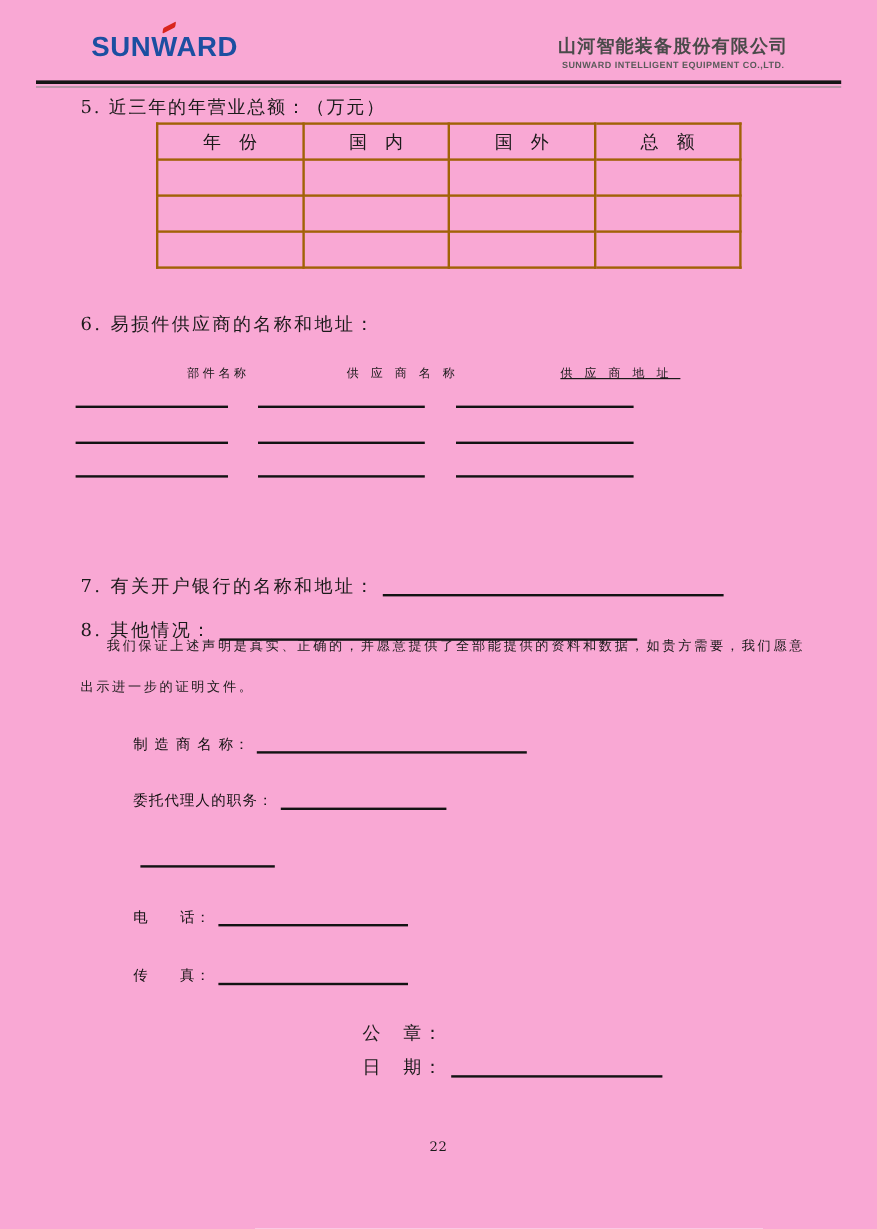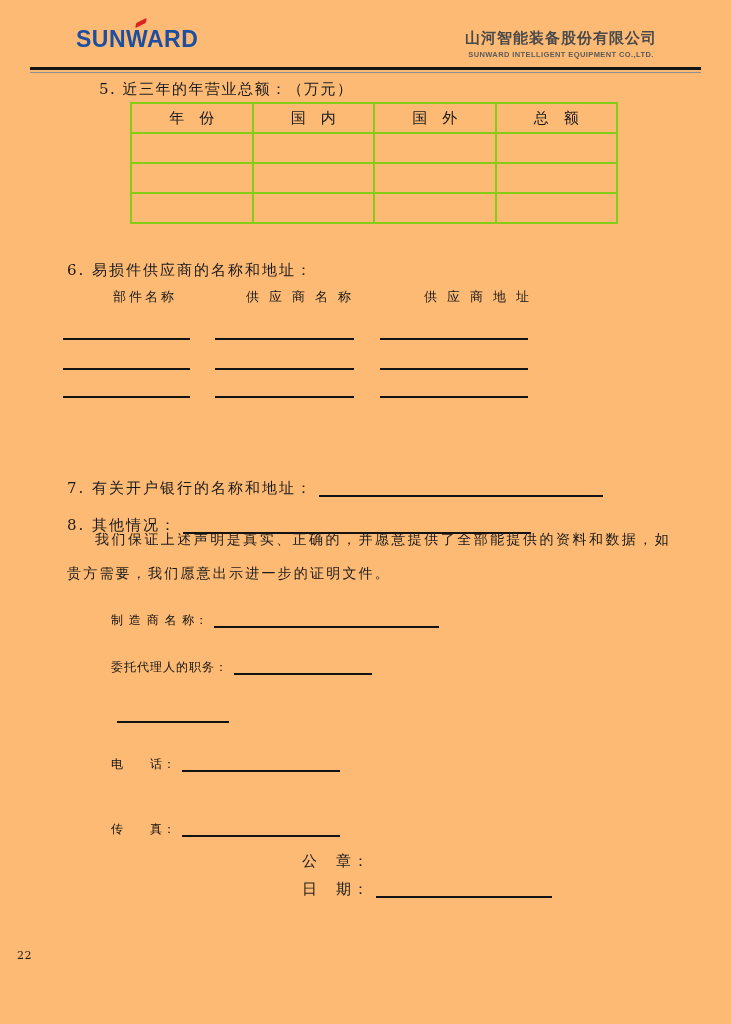--- a/index.html
+++ b/index.html
@@ -1,17 +1,17 @@
 <!DOCTYPE html>
 <html><head>
 <meta charset="utf-8">
 <style>
   html,body { margin:0; padding:0; background:#ffffff; }
   .page {
-    position:relative; width:731px; height:1024px; background:#fdba74;
+    position:relative; width:731px; height:1024px; background:#f9a8d4;
     font-family:"DejaVu Serif","Liberation Serif",serif; color:#1a1a1a;
     overflow:hidden;
   }
   
   .logo {
     position:absolute; left:76px; top:26px; height:34px;
     font-family:"Liberation Sans","DejaVu Sans",sans-serif;
     font-weight:bold; font-size:23px; letter-spacing:0.5px;
     color:#1c4fa1;
   }
@@ -27,61 +27,61 @@
   }
   .company-en {
     margin-top:2px; font-family:"Liberation Sans",sans-serif;
     font-size:7.5px; letter-spacing:0.4px; color:#5a5a5a; font-weight:bold;
   }
   .header-rule {
     position:absolute; left:30px; top:67px; width:671px; height:2px;
     border-top:3px solid #151515; border-bottom:1px solid #8f8f8f;
   }
   
-  .s5-title { position:absolute; left:67px; top:80px; font-size:15px; letter-spacing:1.5px;margin-left:32px; }
+  .s5-title { position:absolute; left:67px; top:80px; font-size:15px; letter-spacing:1.5px; }
   table.rev {
     position:absolute; left:130px; top:102px; width:488px;
     border-collapse:collapse; table-layout:fixed;
   }
   table.rev th, table.rev td {
-    border:2px solid #84cc16; height:28px; font-size:15px; font-weight:normal;
+    border:2px solid #a16207; height:28px; font-size:15px; font-weight:normal;
     text-align:center; padding:0;
   }
   
   .s6-title { position:absolute; left:67px; top:261px; font-size:15px; letter-spacing:2px; }
-  .s6-col { position:absolute; top:288px; font-size:13px; }
+  .s6-col { position:absolute; top:304px; font-size:10px;margin-left:43px; }
   .s6-col.c1 { left:113px; letter-spacing:3px; }
   .s6-col.c2 { left:246px; letter-spacing:10px; }
-  .s6-col.c3 { left:424px; letter-spacing:10px; }
+  .s6-col.c3 { left:424px; letter-spacing:10px;text-decoration:underline; }
   .bl { position:absolute; height:0; border-top:2px solid #131313; }
   
   .inline-row { position:absolute; font-size:15px; letter-spacing:2px; white-space:nowrap; }
   .fill {
     display:inline-block; border-bottom:2px solid #131313; height:14px;
     vertical-align:-4px; margin-left:6px;
   }
   .decl {
     position:absolute; left:67px; top:522px; width:604px;
-    font-size:14px; line-height:34px; letter-spacing:2.2px;
+    font-size:11px; line-height:34px; letter-spacing:2.2px;
     text-indent:2em; text-align:justify;
   }
   
   .sig {
     position:absolute; left:111px; font-size:12px; font-weight:normal;
     font-family:"DejaVu Sans","Liberation Sans",sans-serif;
     letter-spacing:1px; white-space:nowrap; color:#111;
   }
   .sig .fill { border-bottom-width:2px; vertical-align:-4px; height:15px; }
   .plain-row {
     position:absolute; left:302px; font-size:15px; letter-spacing:2px; white-space:nowrap;
   }
   
   .pageno {
-    position:absolute; left:0; right:0; top:949px; text-align:left;
-    font-size:11px; letter-spacing:0.5px;margin-left:17px;
+    position:absolute; left:0; right:0; top:949px; text-align:center;
+    font-size:11px; letter-spacing:0.5px;
   }
 </style>
 </head>
 <body>
 
 <div class="page">
 
   <div class="logo">
     <span class="logo-wrap">
       <span>SUNWARD</span>
@@ -155,21 +155,21 @@
   </div>
   <div class="sig" style="top:658px;">
     <span>委托代理人的职务：</span><span class="fill" style="width:138px;"></span>
   </div>
   <div class="sig" style="top:706px;">
     <span class="fill" style="width:112px;"></span>
   </div>
   <div class="sig" style="top:755px;">
     <span>电　　话：</span><span class="fill" style="width:158px;"></span>
   </div>
-  <div class="sig" style="top:804px;margin-top:16px;">
+  <div class="sig" style="top:804px;">
     <span>传　　真：</span><span class="fill" style="width:158px;"></span>
   </div>
 
   <div class="plain-row" style="top:852px;">
     <span>公　章：</span>
   </div>
   <div class="plain-row" style="top:880px;">
     <span>日　期：</span><span class="fill" style="width:176px;"></span>
   </div>
 

